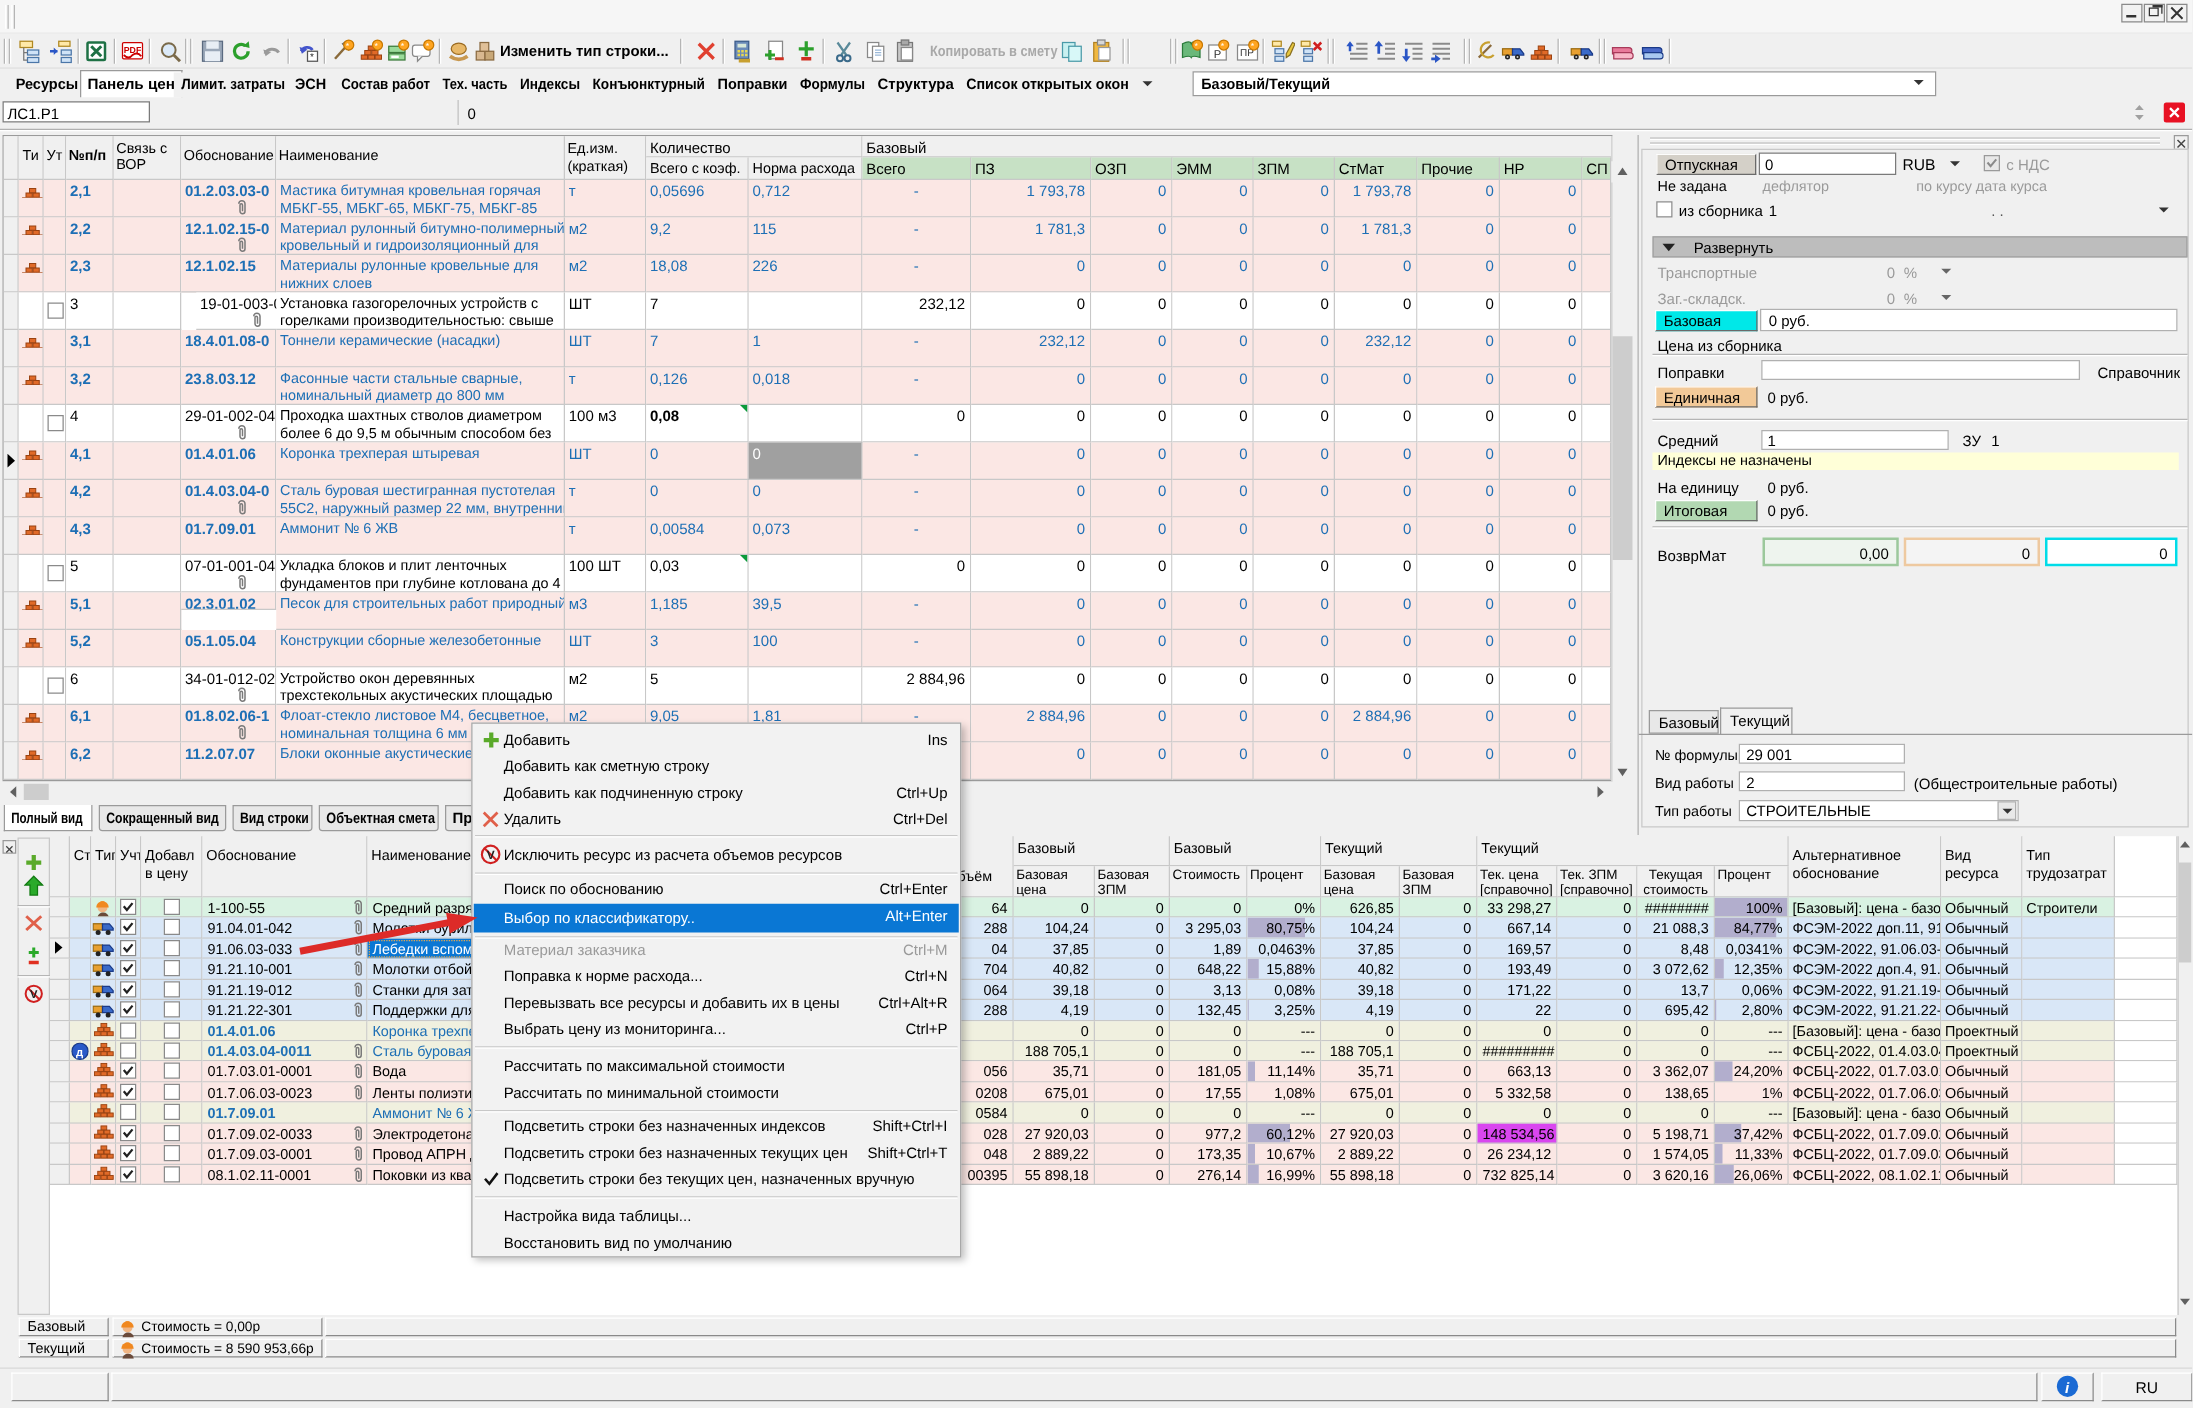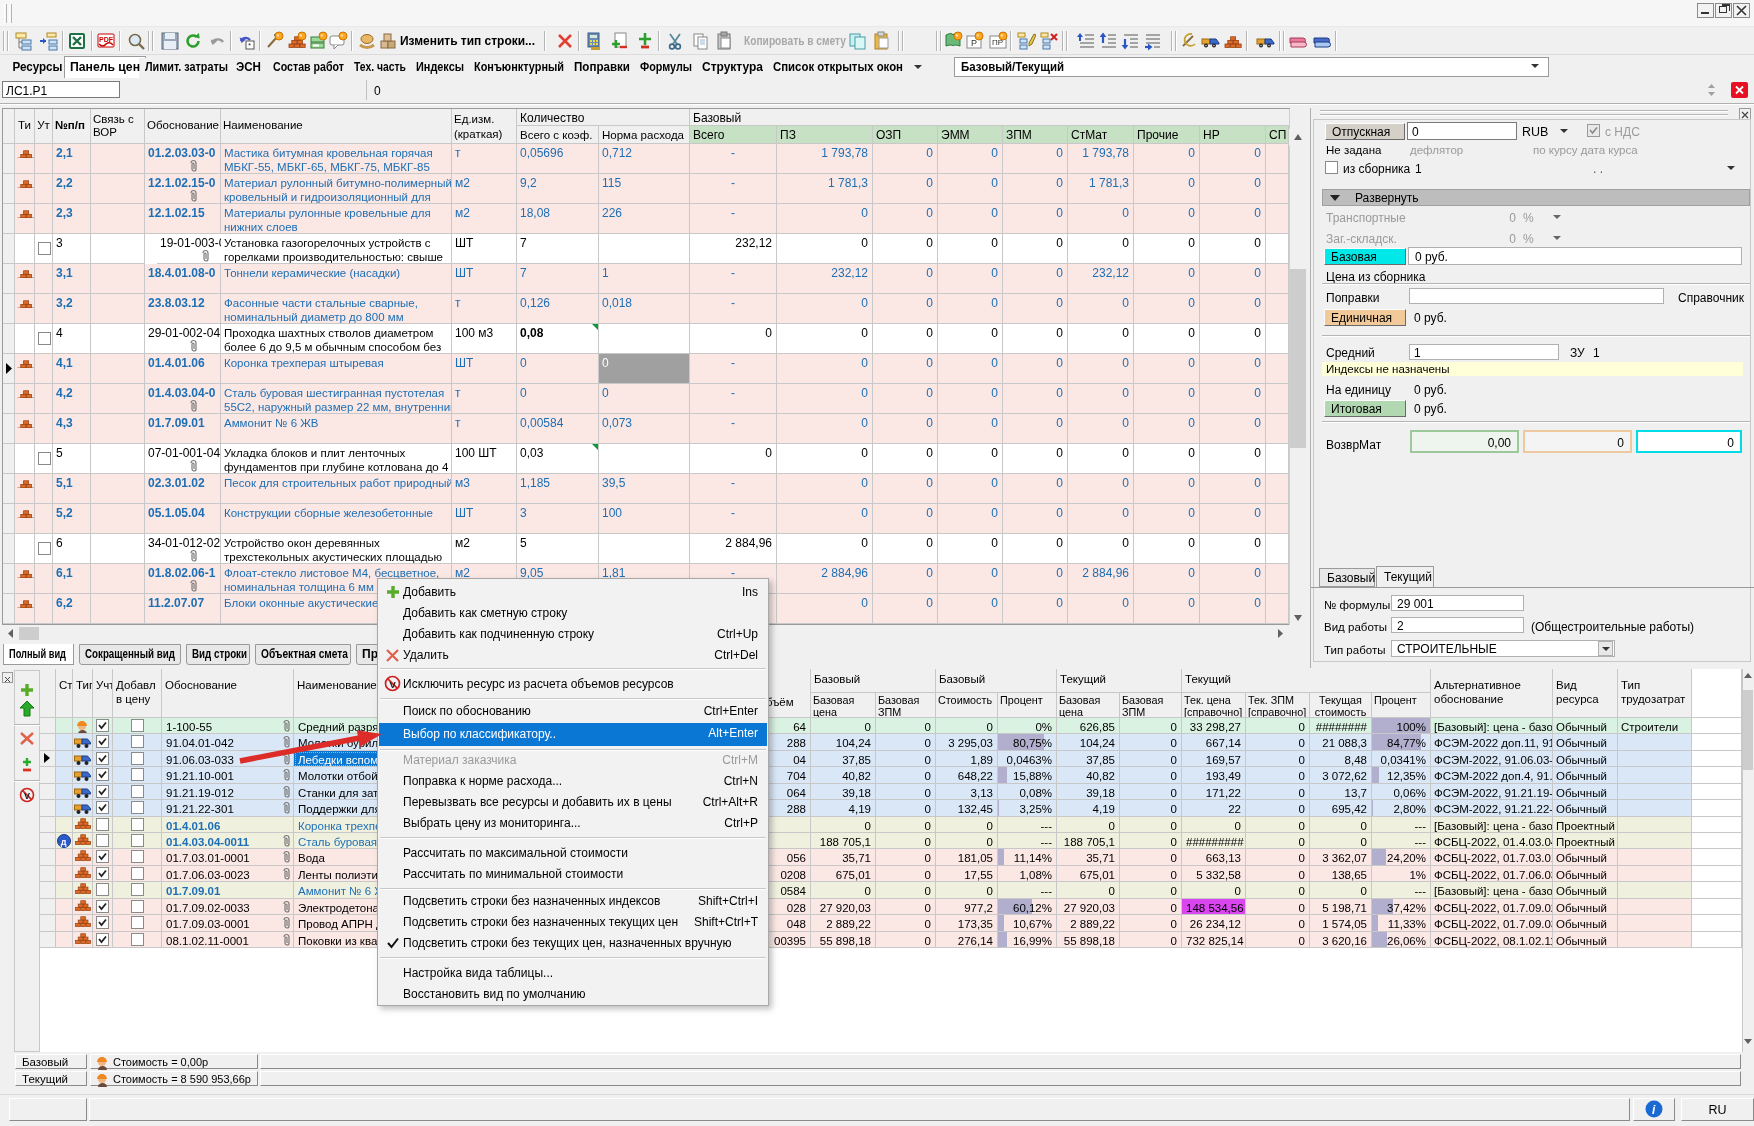--- a/index.html
+++ b/index.html
@@ -700,21 +700,21 @@
           <rect x="13.2" y="13" width="5" height="3.4"></rect>
           <rect x="4.8" y="9.4" width="5" height="3.4"></rect>
           <rect x="10.4" y="9.4" width="5" height="3.4"></rect>
           <rect x="7.6" y="5.8" width="5" height="3.4"></rect>
         </g>
       </svg>
     </div>
 <div style="left:35px;top:474px;width:18px;height:30px;background:#fbe7e4;border-right:1px solid #c8c8c8;border-bottom:1px solid #c8c8c8;text-align:left;padding:2px 3px 0 3px;line-height:14px;overflow:hidden;white-space:nowrap;"></div>
 <div style="left:53px;top:474px;width:38px;height:30px;background:#fbe7e4;border-right:1px solid #c8c8c8;border-bottom:1px solid #c8c8c8;text-align:left;padding:2px 3px 0 3px;line-height:14px;overflow:hidden;white-space:nowrap;color:#1d6fb5;"><b>5,1</b></div>
 <div style="left:91px;top:474px;width:54px;height:30px;background:#fbe7e4;border-right:1px solid #c8c8c8;border-bottom:1px solid #c8c8c8;text-align:left;padding:2px 3px 0 3px;line-height:14px;overflow:hidden;white-space:nowrap;"></div>
-<div style="left:145px;top:474px;width:76px;height:30px;background:#fbe7e4;border-right:1px solid #c8c8c8;border-bottom:1px solid #c8c8c8;text-align:left;padding:2px 19px 0 3px;line-height:14px;overflow:hidden;white-space:nowrap;color:#1d6fb5;"><b>02.3.01.02</b></div>
+<div style="left:145px;top:474px;width:76px;height:14px;background:#fbe7e4;border-right:1px solid #c8c8c8;border-bottom:1px solid #c8c8c8;text-align:left;padding:2px 19px 0 3px;line-height:14px;overflow:hidden;white-space:nowrap;color:#1d6fb5;text-decoration:underline;"><b>02.3.01.02</b></div>
 <div style="left:221px;top:474px;width:231px;height:30px;background:#fbe7e4;border-right:1px solid #c8c8c8;border-bottom:1px solid #c8c8c8;text-align:left;padding:2px 3px 0 3px;line-height:14px;overflow:hidden;white-space:nowrap;color:#1d6fb5;">
       <div style="position:absolute;left:3px;top:2px;width:228px;white-space:nowrap;line-height:14px;font-size:11.5px;">Песок для строительных работ природный</div>
     </div>
 <div style="left:452px;top:474px;width:65px;height:30px;background:#fbe7e4;border-right:1px solid #c8c8c8;border-bottom:1px solid #c8c8c8;text-align:left;padding:2px 3px 0 3px;line-height:14px;overflow:hidden;white-space:nowrap;color:#1d6fb5;">м3</div>
 <div style="left:517px;top:474px;width:82px;height:30px;background:#fbe7e4;border-right:1px solid #c8c8c8;border-bottom:1px solid #c8c8c8;text-align:left;padding:2px 3px 0 3px;line-height:14px;overflow:hidden;white-space:nowrap;color:#1d6fb5;">1,185</div>
 <div style="left:599px;top:474px;width:91px;height:30px;background:#fbe7e4;border-right:1px solid #c8c8c8;border-bottom:1px solid #c8c8c8;text-align:left;padding:2px 3px 0 3px;line-height:14px;overflow:hidden;white-space:nowrap;color:#1d6fb5;">39,5</div>
 <div style="left:690px;top:474px;width:87px;height:30px;background:#fbe7e4;border-right:1px solid #c8c8c8;border-bottom:1px solid #c8c8c8;text-align:center;padding:2px 4px 0 4px;line-height:14px;overflow:hidden;white-space:nowrap;color:#1d6fb5;">-</div>
 <div style="left:777px;top:474px;width:96px;height:30px;background:#fbe7e4;border-right:1px solid #c8c8c8;border-bottom:1px solid #c8c8c8;text-align:right;padding:2px 4px 0 4px;line-height:14px;overflow:hidden;white-space:nowrap;color:#1d6fb5;">0</div>
 <div style="left:873px;top:474px;width:65px;height:30px;background:#fbe7e4;border-right:1px solid #c8c8c8;border-bottom:1px solid #c8c8c8;text-align:right;padding:2px 4px 0 4px;line-height:14px;overflow:hidden;white-space:nowrap;color:#1d6fb5;">0</div>
 <div style="left:938px;top:474px;width:65px;height:30px;background:#fbe7e4;border-right:1px solid #c8c8c8;border-bottom:1px solid #c8c8c8;text-align:right;padding:2px 4px 0 4px;line-height:14px;overflow:hidden;white-space:nowrap;color:#1d6fb5;">0</div>

